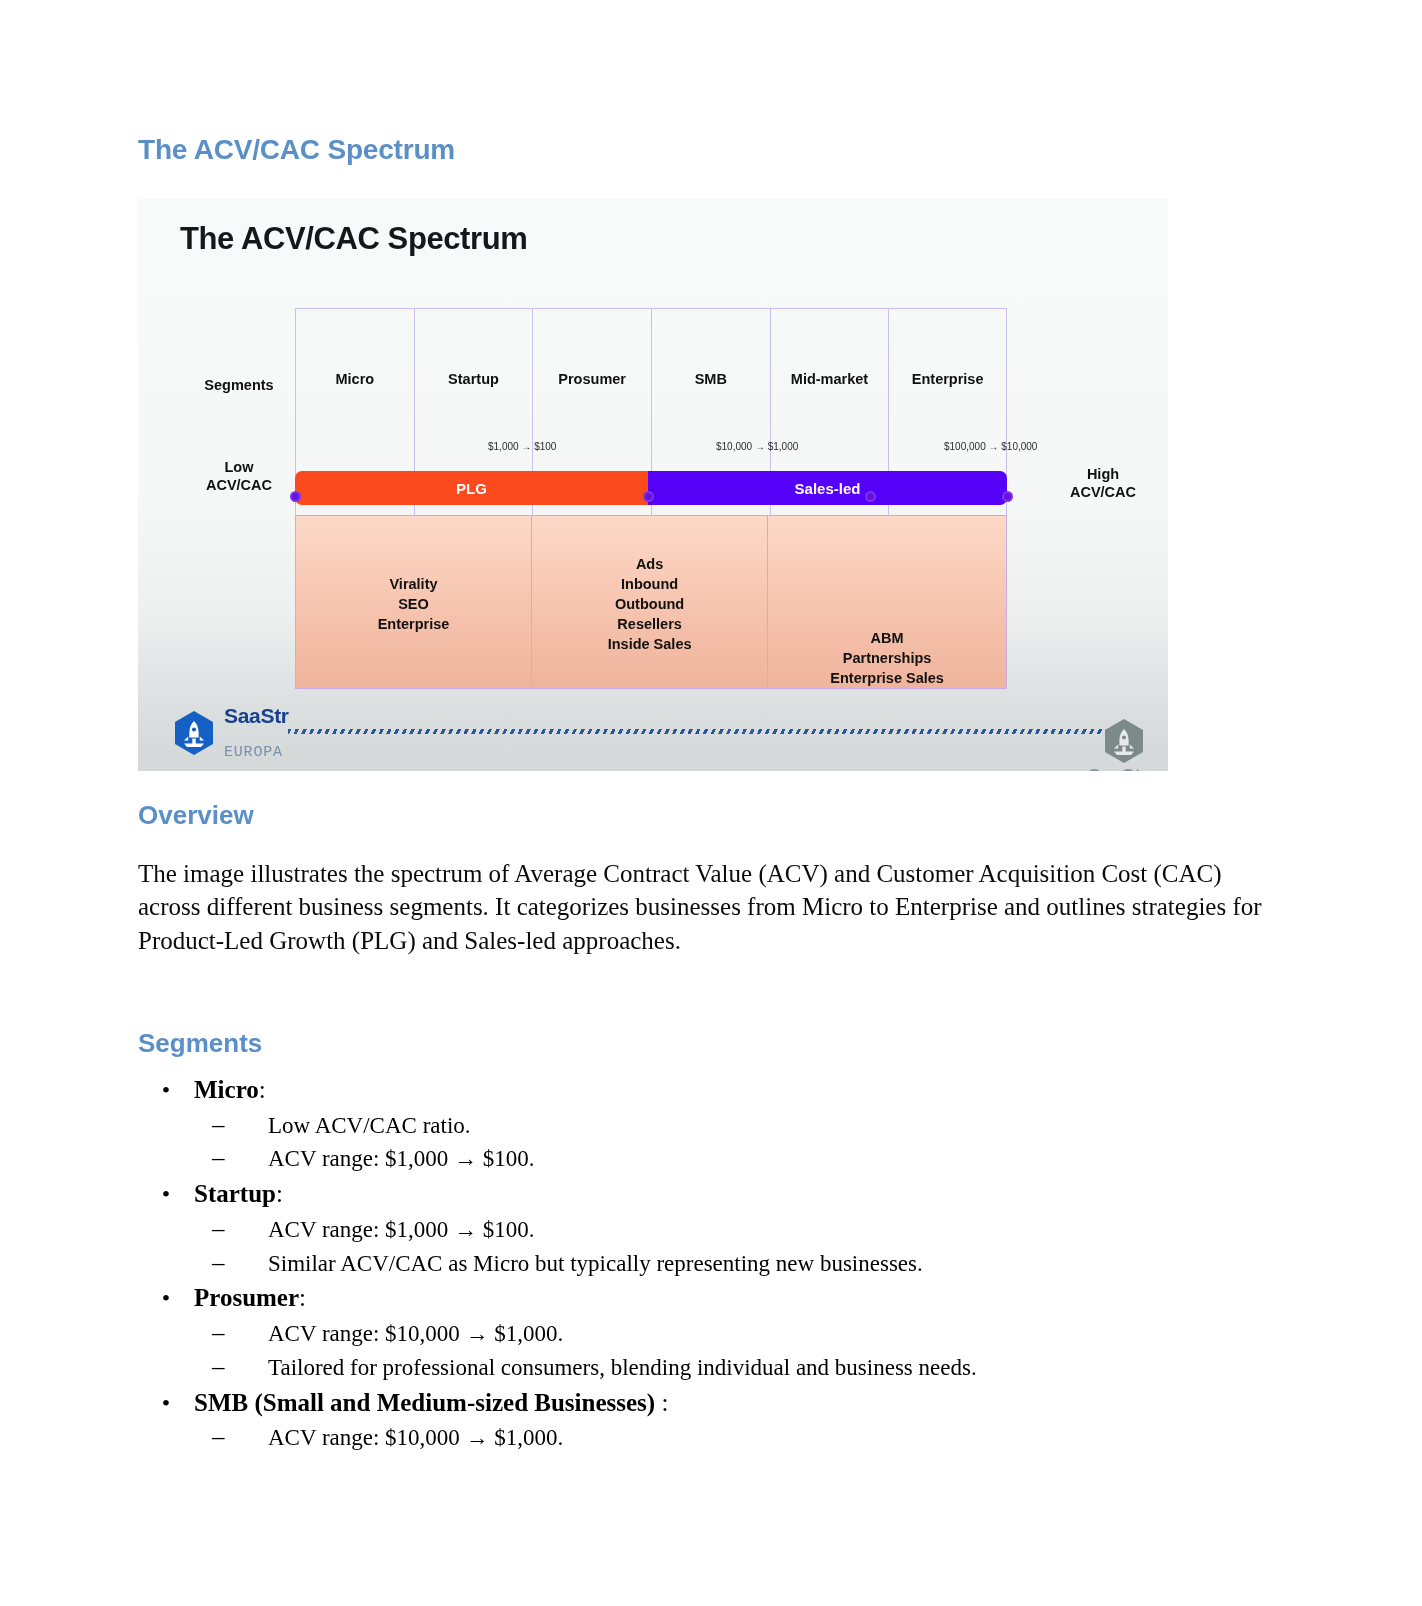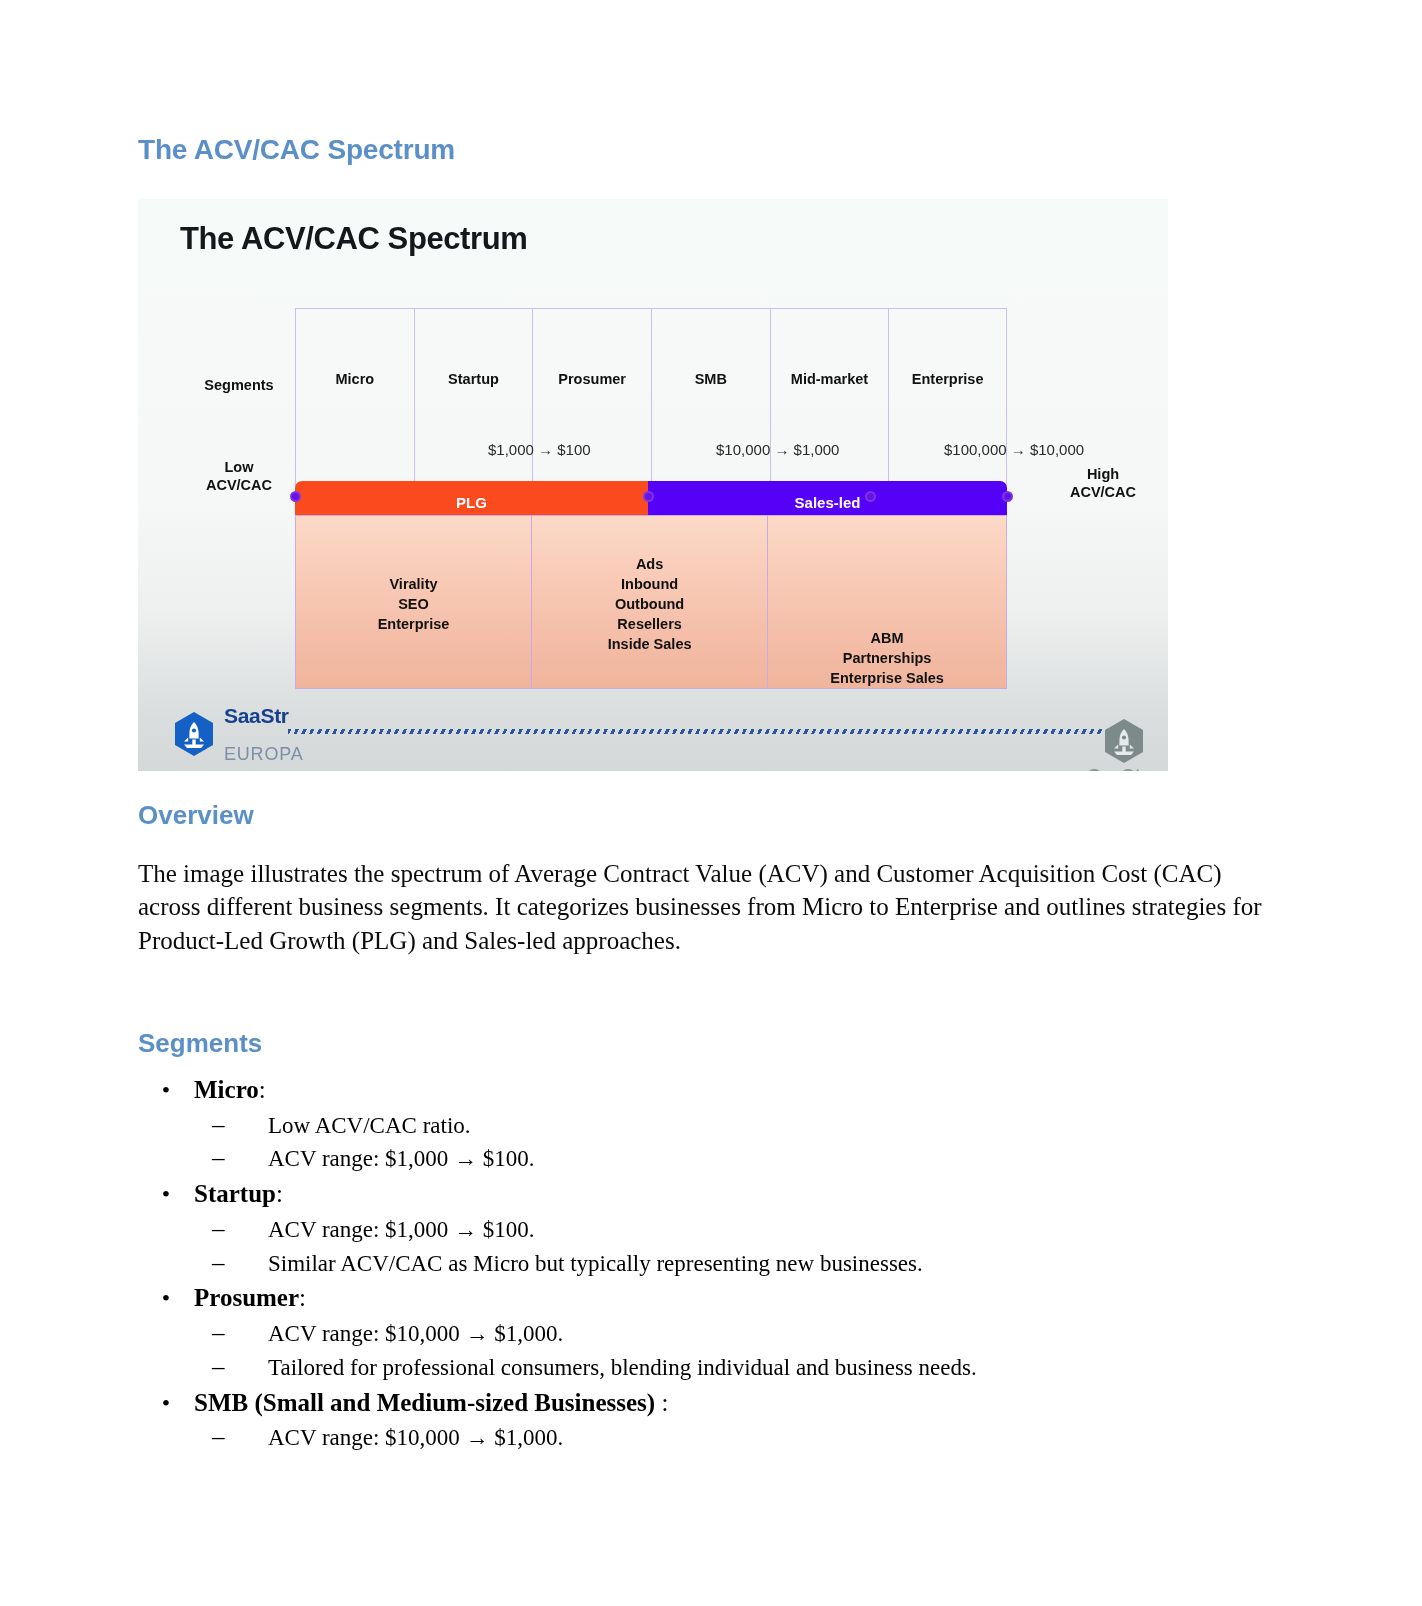--- a/index.html
+++ b/index.html
@@ -72,29 +72,29 @@
     position:absolute; left:0; right:0; top:62px;
     text-align:center;
     font-family:"Liberation Sans", sans-serif;
     font-weight:700; font-size:14.5px; color:#111;
   }
 
   
   .acv-note {
     position:absolute; top:242px;
     font-family:"Liberation Sans", sans-serif;
-    font-size:15px; color:#2a2a2a; white-space:nowrap;
+    font-size:10px; color:#2a2a2a; white-space:nowrap;
   }
   .acv-1 { left:350px; }
   .acv-2 { left:578px; }
   .acv-3 { left:806px; }
 
   
   .bar {
-    position:absolute; top:282px; height:42px;
+    position:absolute; top:272px; height:34px;
     display:flex; align-items:center; justify-content:center;
     font-family:"Liberation Sans", sans-serif;
     font-weight:700; font-size:15px; color:#ffffff;
   }
   .bar-plg {
     left:157px; width:353px;
     background:#FB4A1E;
     border-radius:7px 0 0 7px;
   }
   .bar-sales {
@@ -140,22 +140,22 @@
   .hex {
     width:42px; height:46px;
     display:flex; align-items:center; justify-content:center;
   }
   .saastr-words { line-height:1; }
   .saastr-main {
     font-family:"Liberation Sans", sans-serif;
     font-weight:700; font-size:21px; color:#17408E; letter-spacing:-0.3px;
   }
   .saastr-sub {
-    font-family:Liberation Sans, sans-serif;
-    font-weight:400; font-size:18px; color:#7C8FA8; letter-spacing:0.8px;
+    font-family:Liberation Mono, monospace;
+    font-weight:400; font-size:15px; color:#7C8FA8; letter-spacing:0.8px;
     margin-top:19px;
   }
   .dash-rule {
     position:absolute; left:150px; top:530px; width:830px; height:5px;
     background: repeating-linear-gradient(115deg, #1F4FA0 0 3px, transparent 3px 7px);
     opacity:.95;
   }
   .corner-logo {
     position:absolute; left:965px; top:519px;
     width:42px; height:46px;

